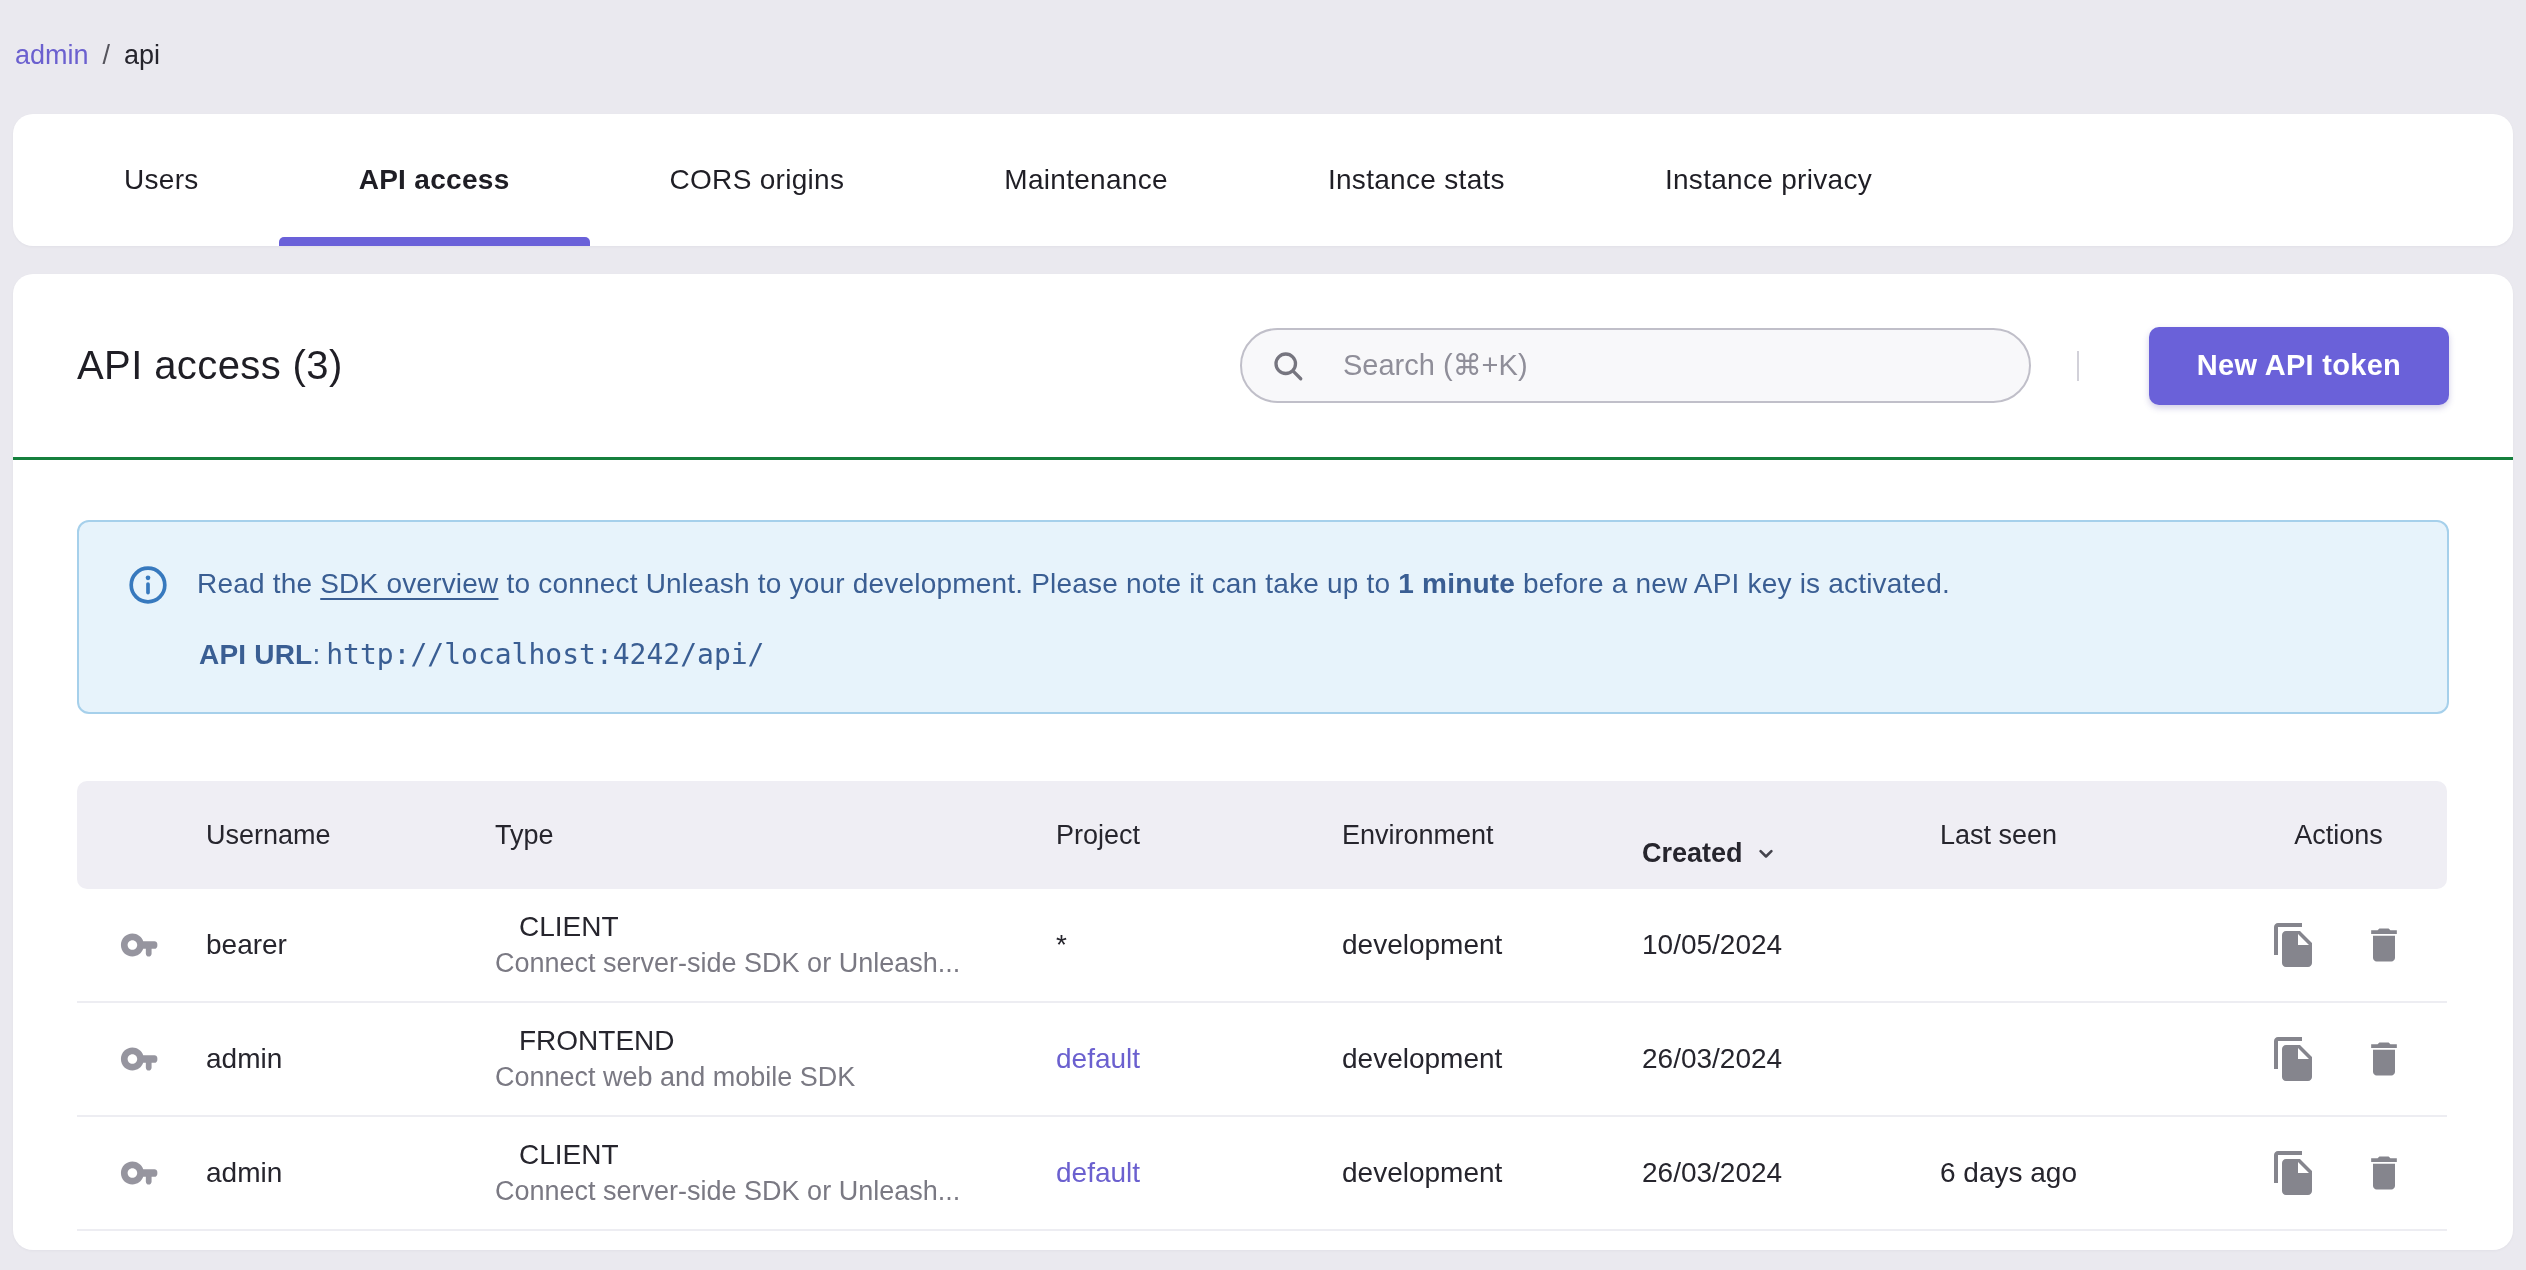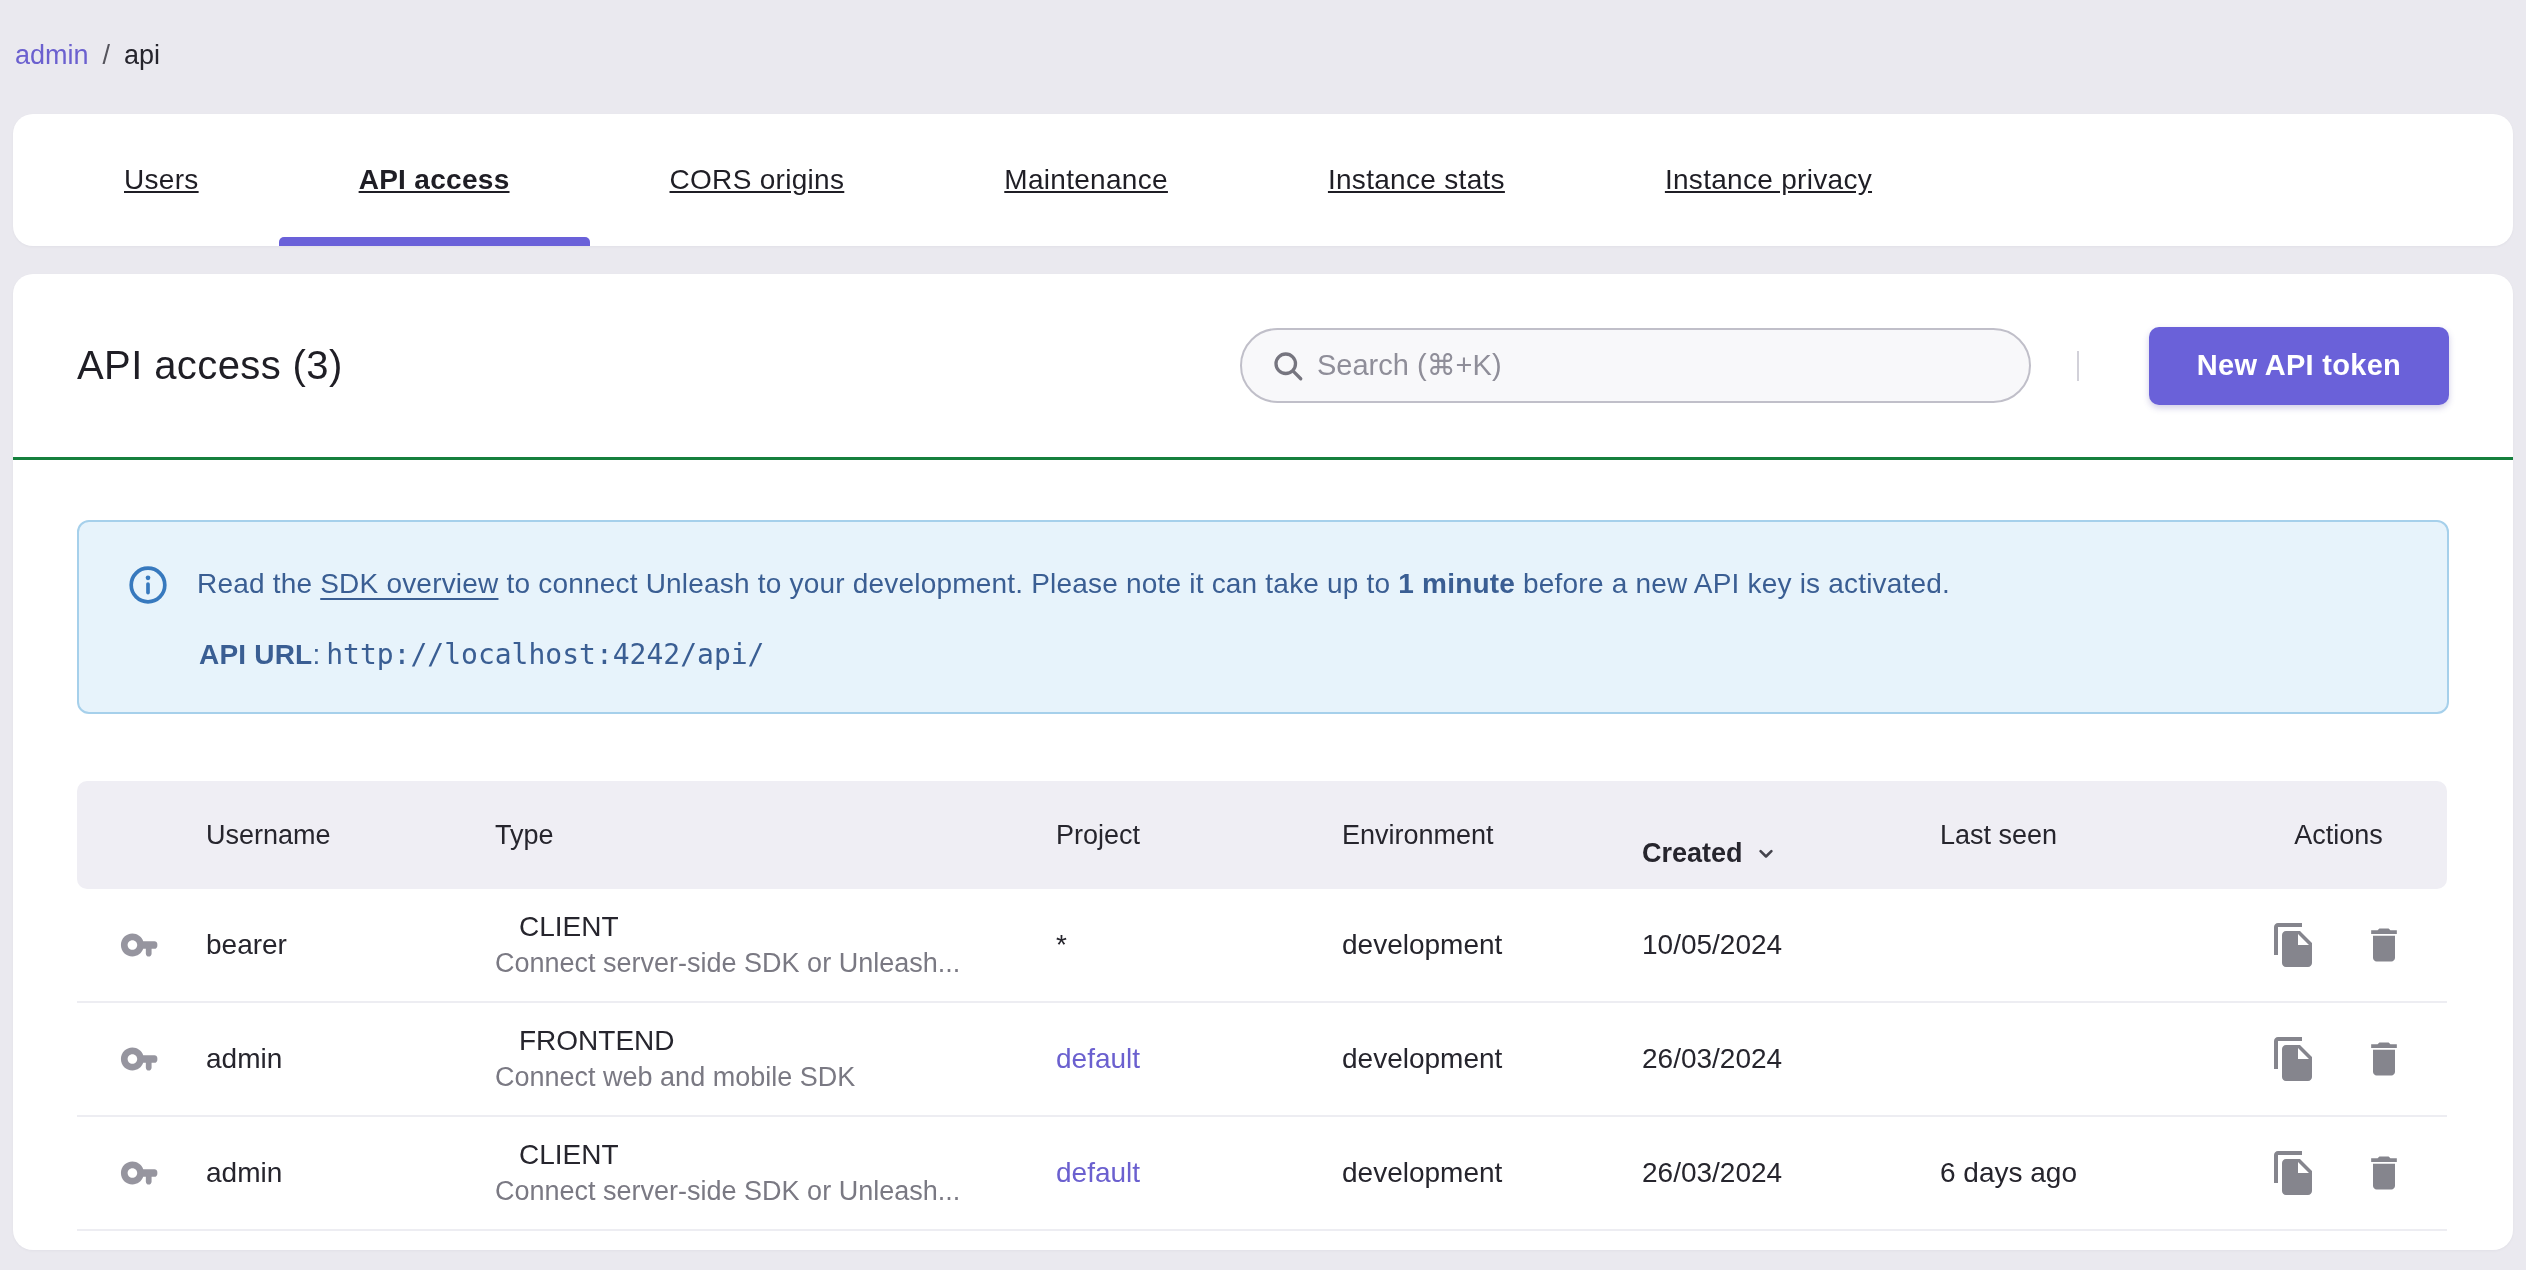--- a/index.html
+++ b/index.html
@@ -27,39 +27,39 @@
     position:absolute; left:13px; width:2500px; background:#ffffff;
     border-radius:20px; box-shadow:0 1px 3px rgba(30,30,60,0.04);
   }
   .tabs-card { top:114px; height:132px; }
   .main-card { top:274px; height:976px; }
 
   
   .tabs { display:flex; height:100%; padding-left:31px; }
   .tab {
     position:relative; display:flex; align-items:center; justify-content:center;
-    padding:4px 80px; font-size:28px; color:#1f1e25; letter-spacing:0.3px; cursor:pointer;text-decoration:underline;
+    padding:4px 80px; font-size:28px; color:#1f1e25; letter-spacing:0.3px; cursor:pointer;
   }
   .tab.active { font-weight:bold; }
   .tab.active::after {
     content:""; position:absolute; left:0; right:0; bottom:0; height:9px;
     background:#6a61d9; border-radius:5px 5px 0 0;
   }
 
   
   .header-band {
     height:186px; display:flex; align-items:center;
     padding:0 64px; border-bottom:3px solid #15803d;
   }
   .page-title { font-size:40px; font-weight:400; color:#1f1e25; letter-spacing:0.4px; }
 
   .search-pill {
     margin-left:auto; width:791px; height:75px;
     border:2px solid #c0bfc9; border-radius:40px; background:#f8f8fa;
-    display:flex; align-items:center; padding:8px 28px; gap:11px;
+    display:flex; align-items:center; padding:8px 28px; gap:37px;
   }
   .search-pill svg { flex:0 0 auto; }
   .search-input {
     flex:1; border:none; outline:none; background:transparent;
     font-size:29px; color:#26252d; font-family:"Liberation Sans", "DejaVu Sans", sans-serif;
   }
   .search-input::placeholder { color:#8f8e99; }
 
   .header-divider { width:2px; height:30px; background:#d2d1d9; margin:0 46px; }
 

